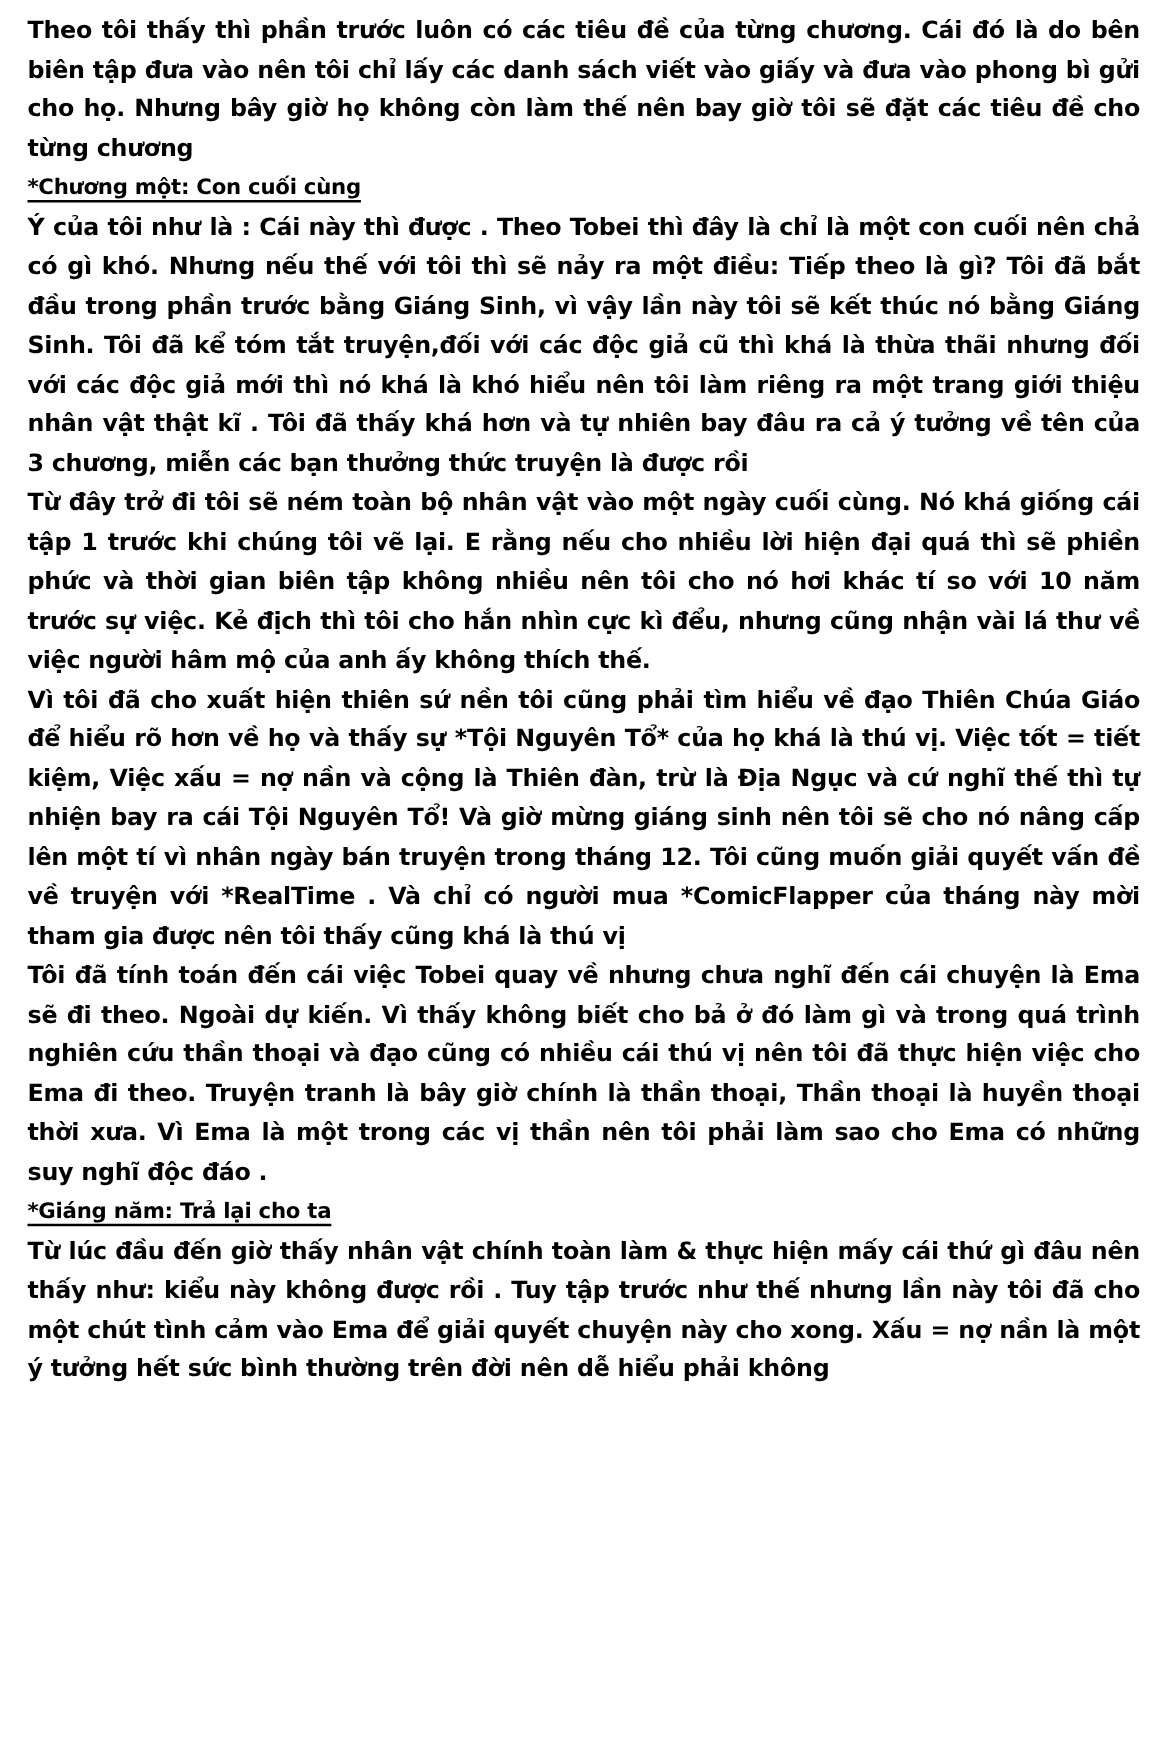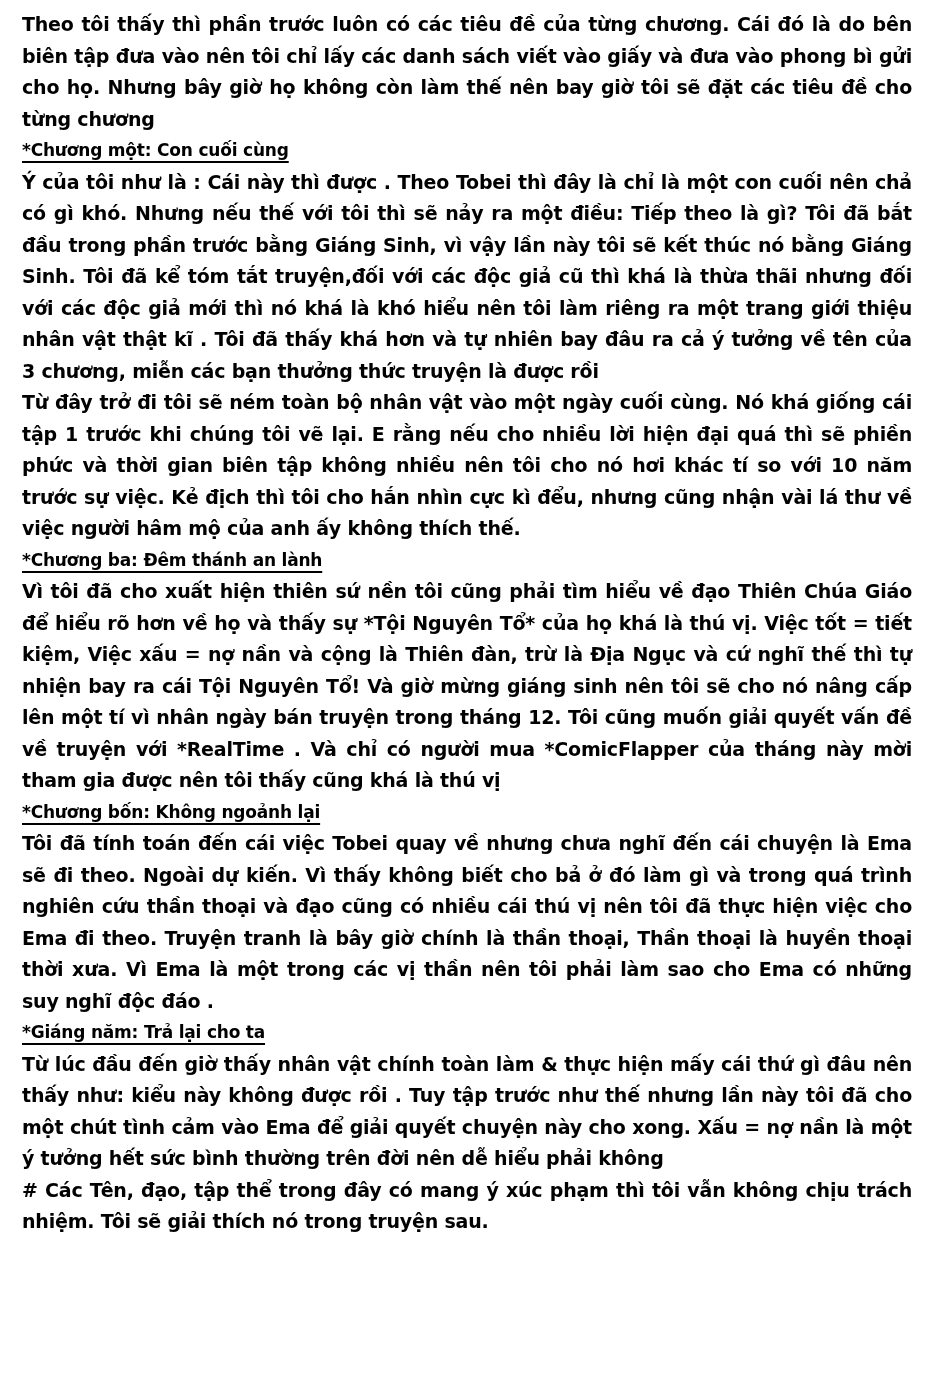--- a/index.html
+++ b/index.html
@@ -48,25 +48,22 @@
 
 <main class="page">
 
   <p class="para">Theo tôi thấy thì phần trước luôn có các tiêu đề của từng chương. Cái đó là do bên biên tập đưa vào nên tôi chỉ lấy các danh sách viết vào giấy và đưa vào phong bì gửi cho họ. Nhưng bây giờ họ không còn làm thế nên bay giờ tôi sẽ đặt các tiêu đề cho từng chương</p>
 
   <h2 class="heading"><span class="underline-text">*Chương một: Con cuối cùng</span></h2>
   <p class="para">Ý của tôi như là : Cái này thì được . Theo Tobei thì đây là chỉ là một con cuối nên chả có gì khó. Nhưng nếu thế với tôi thì sẽ nảy ra một điều: Tiếp theo là gì? Tôi đã bắt đầu trong phần trước bằng Giáng Sinh, vì vậy lần này tôi sẽ kết thúc nó bằng Giáng Sinh. Tôi đã kể tóm tắt truyện,đối với các độc giả cũ thì khá là thừa thãi nhưng đối với các độc giả mới thì nó khá là khó hiểu nên tôi làm riêng ra một trang giới thiệu nhân vật thật kĩ . Tôi đã thấy khá hơn và tự nhiên bay đâu ra cả ý tưởng về tên của 3 chương, miễn các bạn thưởng thức truyện là được rồi</p>
 
   <p class="para">Từ đây trở đi tôi sẽ ném toàn bộ nhân vật vào một ngày cuối cùng. Nó khá giống cái tập 1 trước khi chúng tôi vẽ lại. E rằng nếu cho nhiều lời hiện đại quá thì sẽ phiền phức và thời gian biên tập không nhiều nên tôi cho nó hơi khác tí so với 10 năm trước sự việc. Kẻ địch thì tôi cho hắn nhìn cực kì đểu, nhưng cũng nhận vài lá thư về việc người hâm mộ của anh ấy không thích thế.</p>
 
-  <h2 class="heading"><span class="underline-text">*Chương ba: Đêm thánh an lành</span></h2>
   <p class="para">Vì tôi đã cho xuất hiện thiên sứ nền tôi cũng phải tìm hiểu về đạo Thiên Chúa Giáo để hiểu rõ hơn về họ và thấy sự *Tội Nguyên Tổ* của họ khá là thú vị. Việc tốt = tiết kiệm, Việc xấu = nợ nần và cộng là Thiên đàn, trừ là Địa Ngục và cứ nghĩ thế thì tự nhiện bay ra cái Tội Nguyên Tổ! Và giờ mừng giáng sinh nên tôi sẽ cho nó nâng cấp lên một tí vì nhân ngày bán truyện trong tháng 12. Tôi cũng muốn giải quyết vấn đề về truyện với *RealTime . Và chỉ có người mua *ComicFlapper của tháng này mời tham gia được nên tôi thấy cũng khá là thú vị</p>
 
-  <h2 class="heading"><span class="underline-text">*Chương bốn: Không ngoảnh lại</span></h2>
   <p class="para">Tôi đã tính toán đến cái việc Tobei quay về nhưng chưa nghĩ đến cái chuyện là Ema sẽ đi theo. Ngoài dự kiến. Vì thấy không biết cho bả ở đó làm gì và trong quá trình nghiên cứu thần thoại và đạo cũng có nhiều cái thú vị nên tôi đã thực hiện việc cho Ema đi theo. Truyện tranh là bây giờ chính là thần thoại, Thần thoại là huyền thoại thời xưa. Vì Ema là một trong các vị thần nên tôi phải làm sao cho Ema có những suy nghĩ độc đáo .</p>
 
   <h2 class="heading"><span class="underline-text">*Giáng năm: Trả lại cho ta</span></h2>
   <p class="para">Từ lúc đầu đến giờ thấy nhân vật chính toàn làm &amp; thực hiện mấy cái thứ gì đâu nên thấy như: kiểu này không được rồi . Tuy tập trước như thế nhưng lần này tôi đã cho một chút tình cảm vào Ema để giải quyết chuyện này cho xong. Xấu = nợ nần là một ý tưởng hết sức bình thường trên đời nên dễ hiểu phải không</p>
 
 
-  <p class="para"># Các Tên, đạo, tập thể trong đây có mang ý xúc phạm thì tôi vẫn không chịu trách nhiệm. Tôi sẽ giải thích nó trong truyện sau.</p>
 
 </main>
 
 </body></html>

